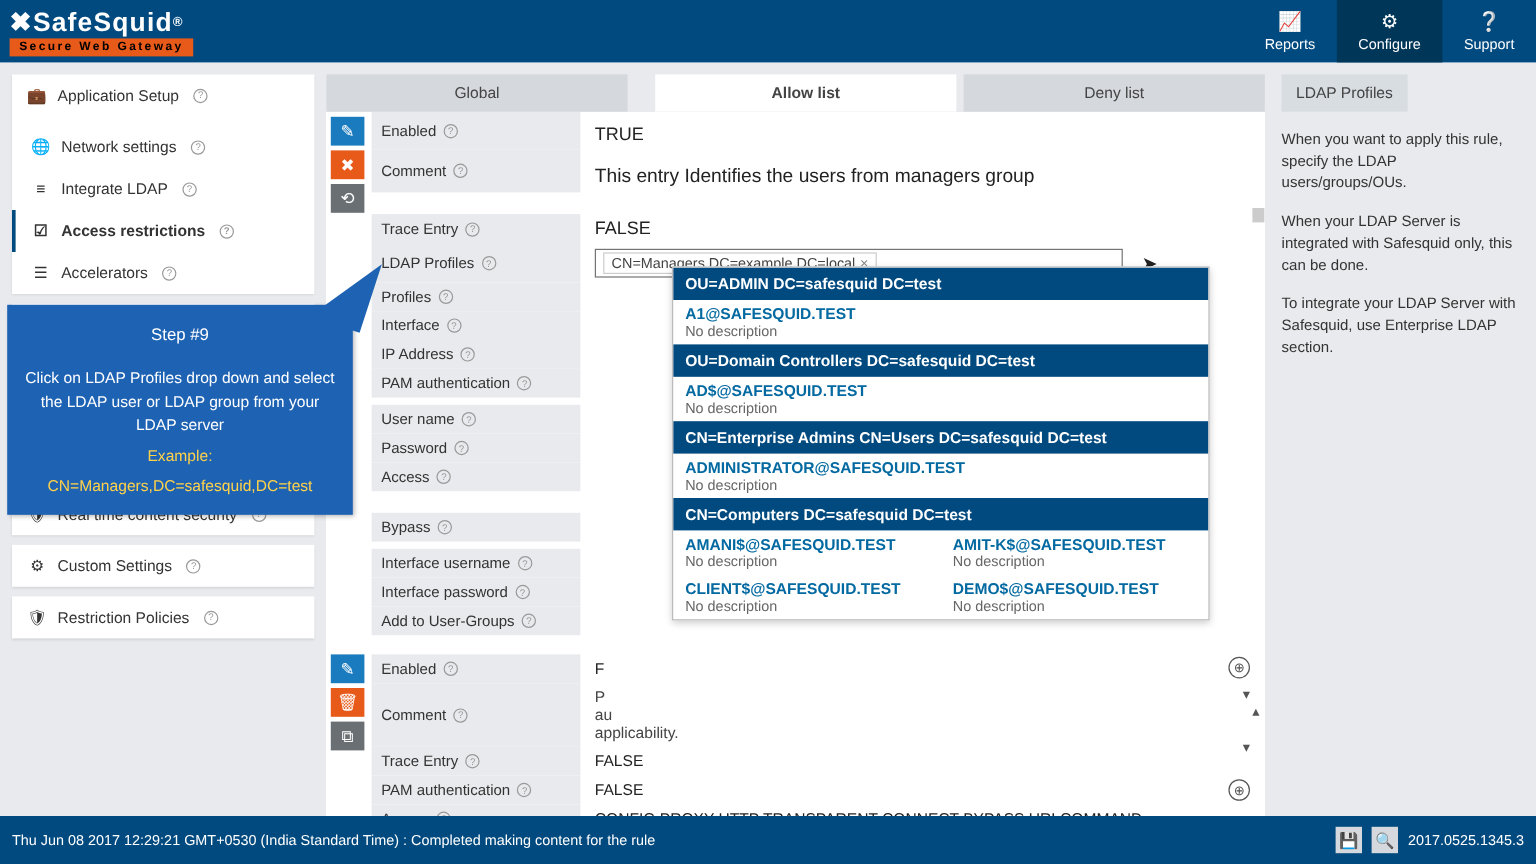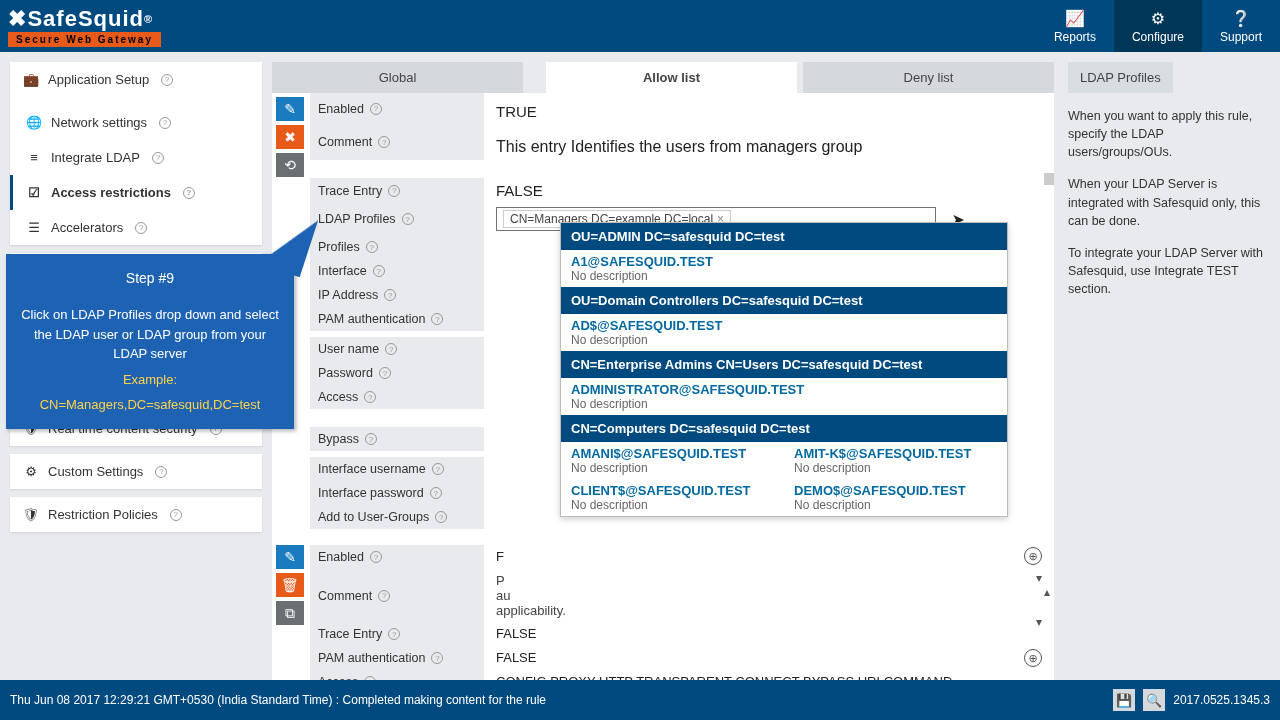--- a/index.html
+++ b/index.html
@@ -357,21 +357,21 @@
             </div>
         </div>
       </div>
     </div>
   </div>
 
   <div class="right-panel">
     <div class="rp-title">LDAP Profiles</div>
     <div class="rp-text">When you want to apply this rule, specify the LDAP users/groups/OUs.</div>
     <div class="rp-text">When your LDAP Server is integrated with Safesquid only, this can be done.</div>
-    <div class="rp-text">To integrate your LDAP Server with Safesquid, use Integrate TEST section.</div>
+    <div class="rp-text">To integrate your LDAP Server with Safesquid, use Enterprise LDAP section.</div>
   </div>
 </div>
 
 <div class="dropdown">
   <div class="dd-header">OU=ADMIN DC=safesquid DC=test</div>
   <div class="dd-item">
       <div class="dd-title">A1@SAFESQUID.TEST</div>
       <div class="dd-sub">No description</div>
     </div>
   <div class="dd-header">OU=Domain Controllers DC=safesquid DC=test</div>

